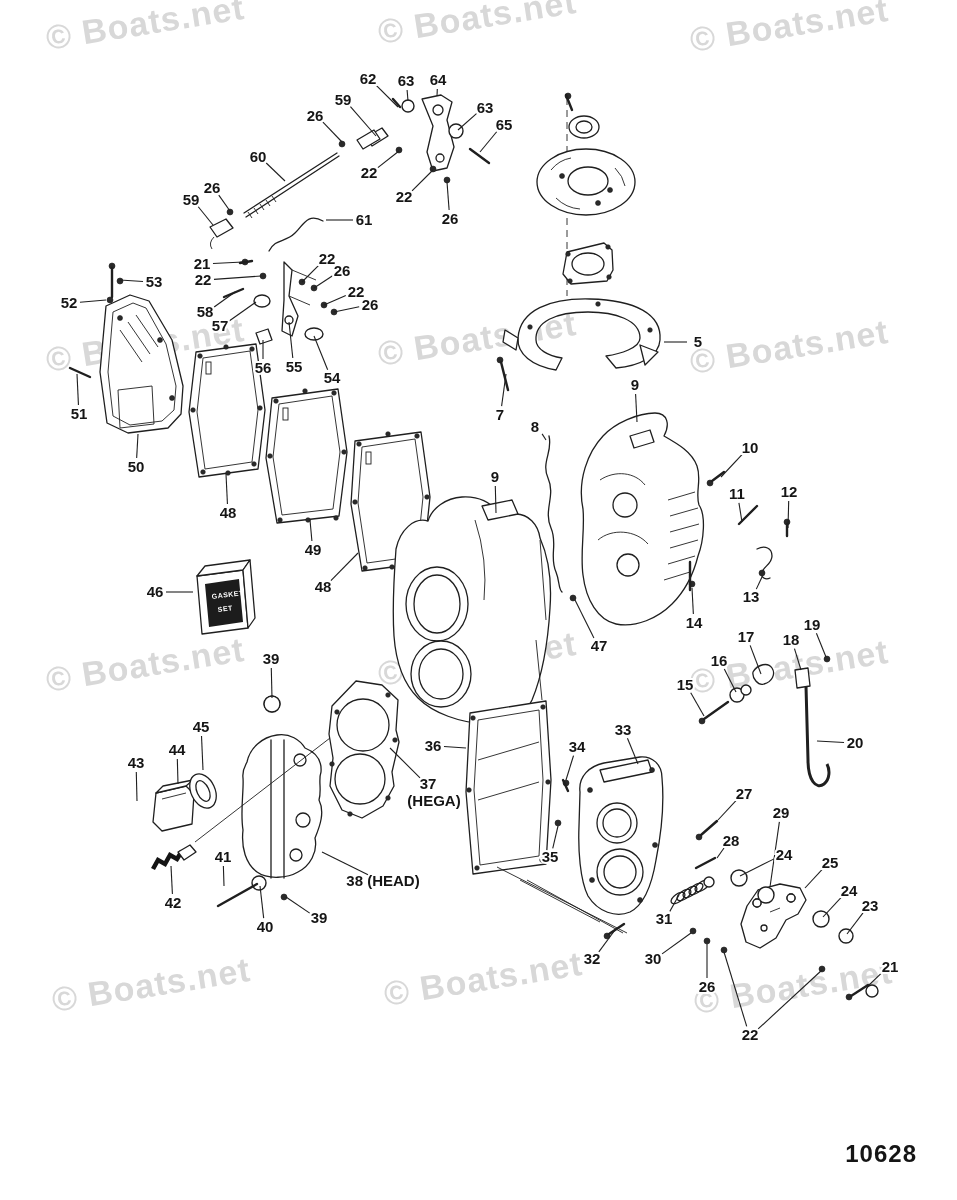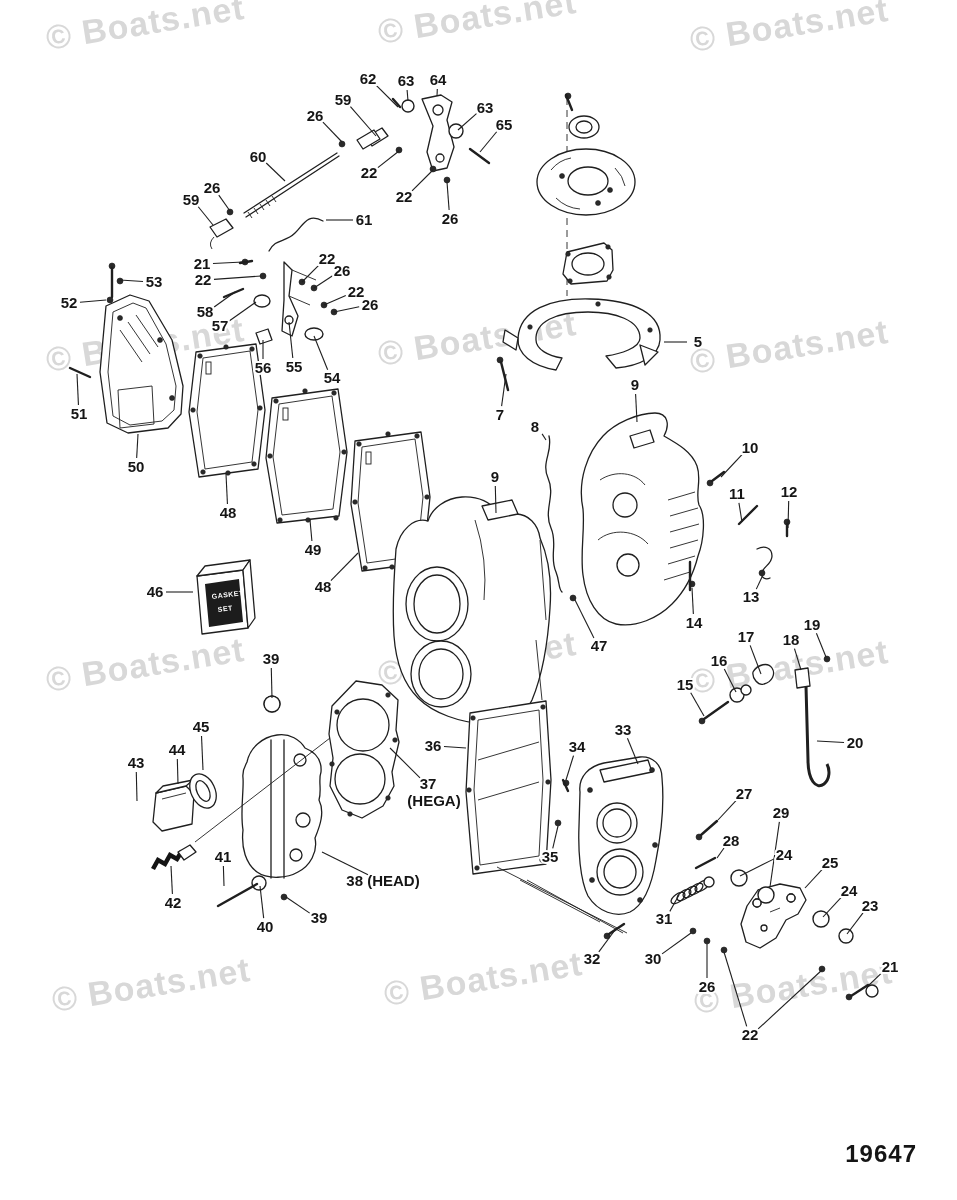--- a/index.html
+++ b/index.html
@@ -512,14 +512,14 @@
         <text x="750" y="1040" class="callout-label" text-anchor="middle">22</text>
         <line x1="598.8353418210224" y1="951.9485208881943" x2="615" y2="930" class="leader"></line>
         <text x="592" y="964" class="callout-label" text-anchor="middle">32</text>
         <line x1="662.0783798737482" y1="953.9178447596721" x2="691" y2="933" class="leader"></line>
         <text x="653" y="964" class="callout-label" text-anchor="middle">30</text>
         <line x1="669.829988340035" y1="911.3680152639542" x2="679" y2="895" class="leader"></line>
         <text x="664" y="924" class="callout-label" text-anchor="middle">31</text>
       </g>
   </svg>
 
-  <div id="diagram-number">19647</div>
+  <div id="diagram-number">10628</div>
 </div>
 
 </body></html>

